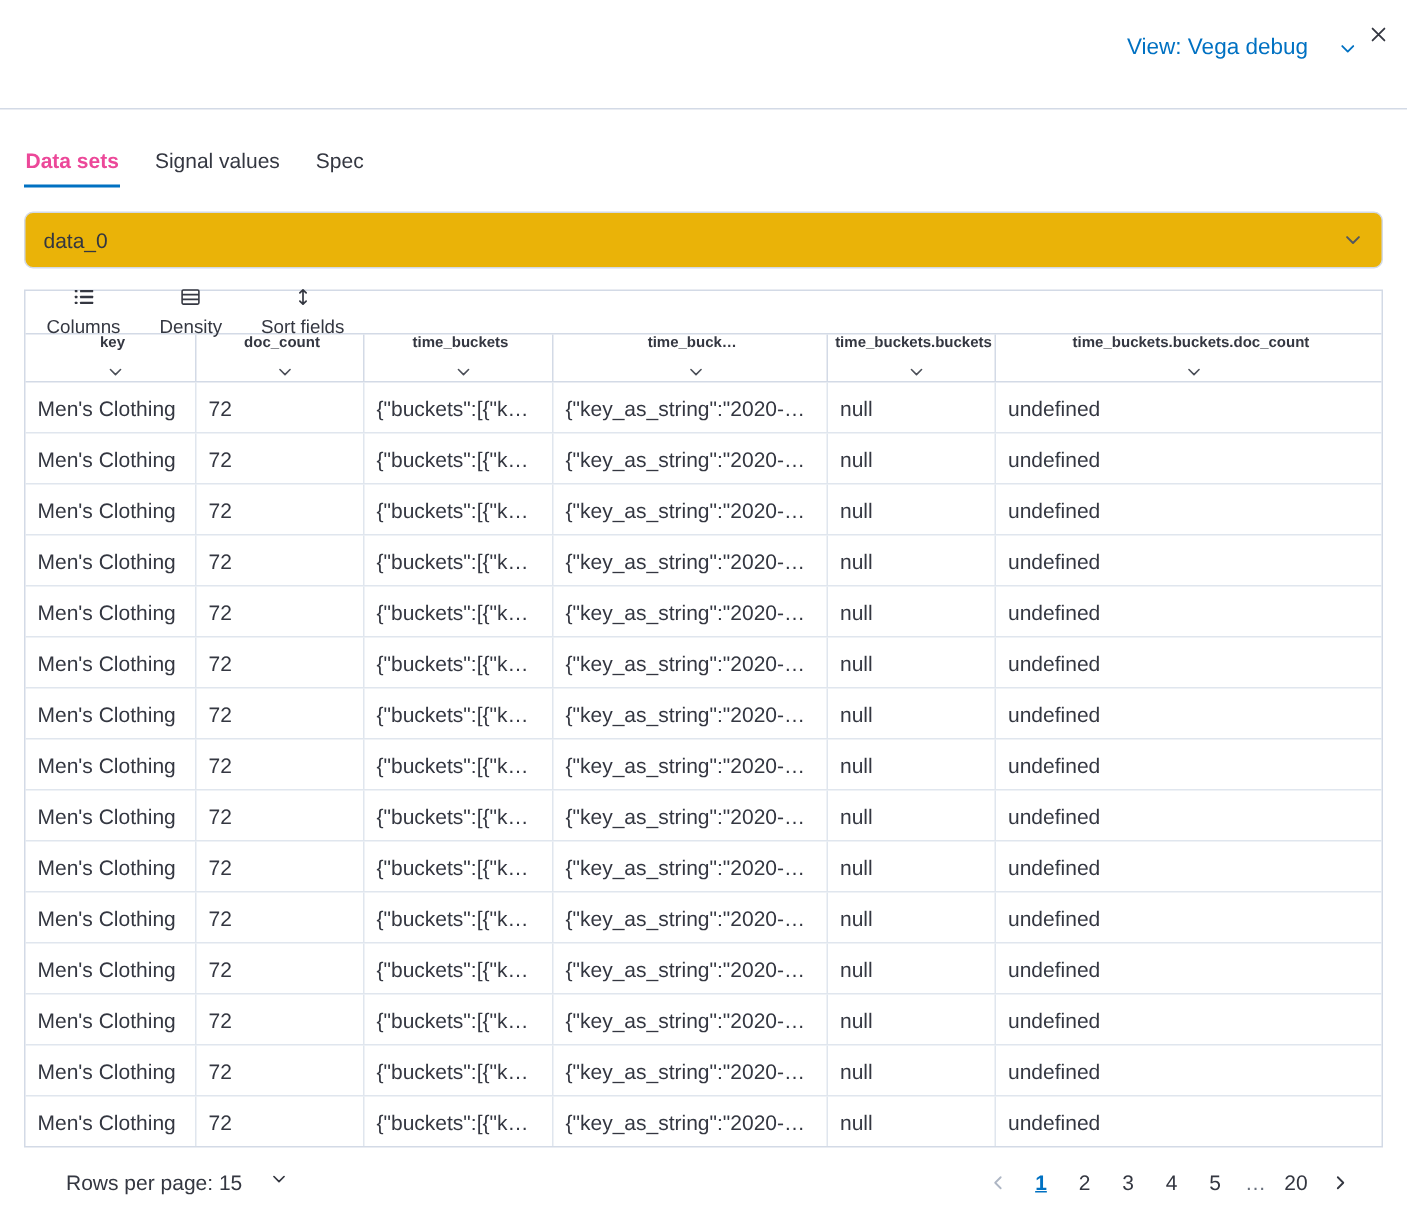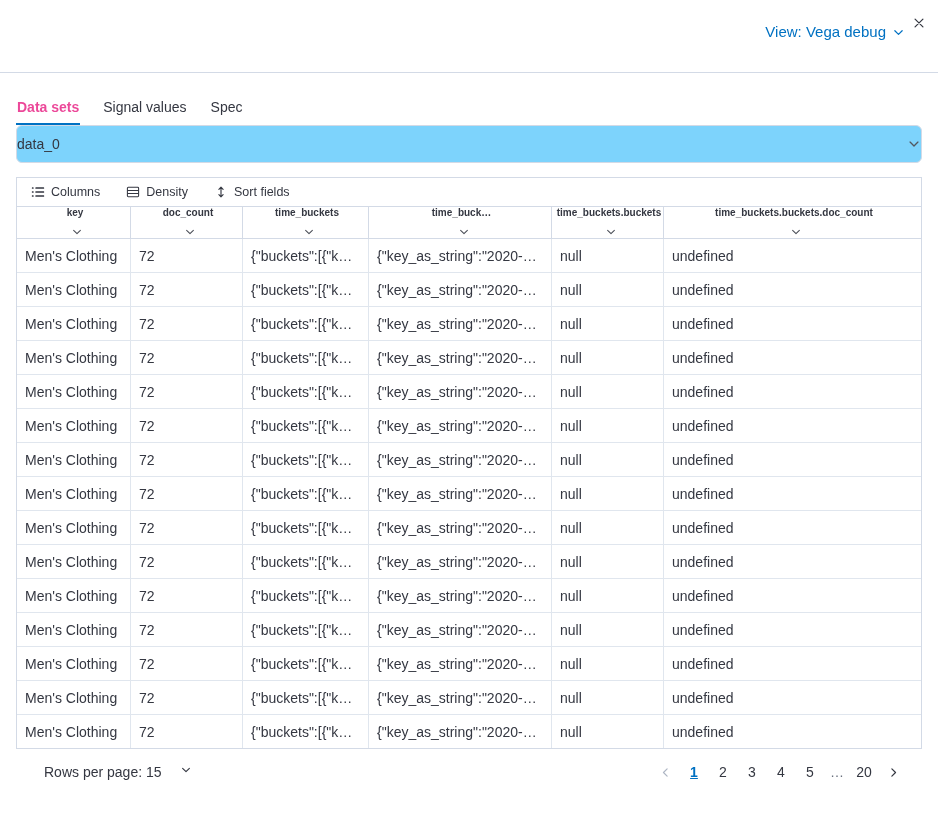--- a/index.html
+++ b/index.html
@@ -10,52 +10,52 @@
     color: #343741;
     position: relative;
     overflow: hidden;
   }
   button { font-family: inherit; background: none; border: none; color: inherit; cursor: pointer; }
 
   
   .top-bar { height: 73px; border-bottom: 1px solid #d3dae6; position: relative; }
   .view-selector {
     position: absolute; right: 33px; top: 23px;
-    display: inline-flex; align-items: center; gap: 6px;
+    display: inline-flex; align-items: center; gap: 20px;
     color: #0071c2; font-size: 15px; text-align: right;
   }
   .view-selector svg { margin-top: 2px; }
   .close-btn {
     position: absolute; right: 10px; top: 14px;
     color: #343741; padding: 2px; display: inline-flex;
   }
 
   
   .content { padding: 22px 16px 0; }
 
   
   .tab-bar { display: flex; gap: 22px; }
   .tab { font-size: 14px; padding: 4px 1px 10px; color: #343741; }
   .tab.active { color: #ec4899; font-weight: 700; box-shadow: inset 0 -2px 0 #0071c2; }
 
   
   .select {
-    width: 100%; height: 38px;
-    border: 1px solid #d3dae6; border-radius: 6px; background: #7dd3fc;
+    margin-top: 16px; width: 100%; height: 38px;
+    border: 1px solid #d3dae6; border-radius: 6px; background: #eab308;
     display: flex; align-items: center; justify-content: space-between;
-    padding: 0 0; font-size: 14px; color: #343741; text-align: left;
+    padding: 0 12px; font-size: 14px; color: #343741; text-align: left;
   }
   .select .sel-chev { color: #53575f; display: inline-flex; }
 
   
   .grid { margin-top: 14px; border: 1px solid #d3dae6; }
   .toolbar { height: 28px; display: flex; align-items: center; gap: 10px; padding: 0 6px; }
   .toolbar-btn {
     display: inline-flex; align-items: center; gap: 6px;
-    font-size: 12.5px; color: #343741; padding: 3px 8px; border-radius: 4px;
+    font-size: 12.5px; color: #343741; padding: 3px 8px; border-radius: 4px; flex-direction: column;
   }
   .toolbar-btn .t-icon { display: inline-flex; color: #343741; }
 
   .grid-row { display: grid; grid-template-columns: 114px 112px 126px 183px 112px minmax(0,1fr); }
   .thead { border-top: 1px solid #d3dae6; border-bottom: 1px solid #d3dae6; }
   .th {
     height: 31px; display: flex; align-items: center; justify-content: space-between;
     padding: 0 5px 0 8px; font-size: 10px; font-weight: 700;
     border-right: 1px solid #d3dae6; white-space: nowrap; overflow: hidden; flex-direction: column;
   }

